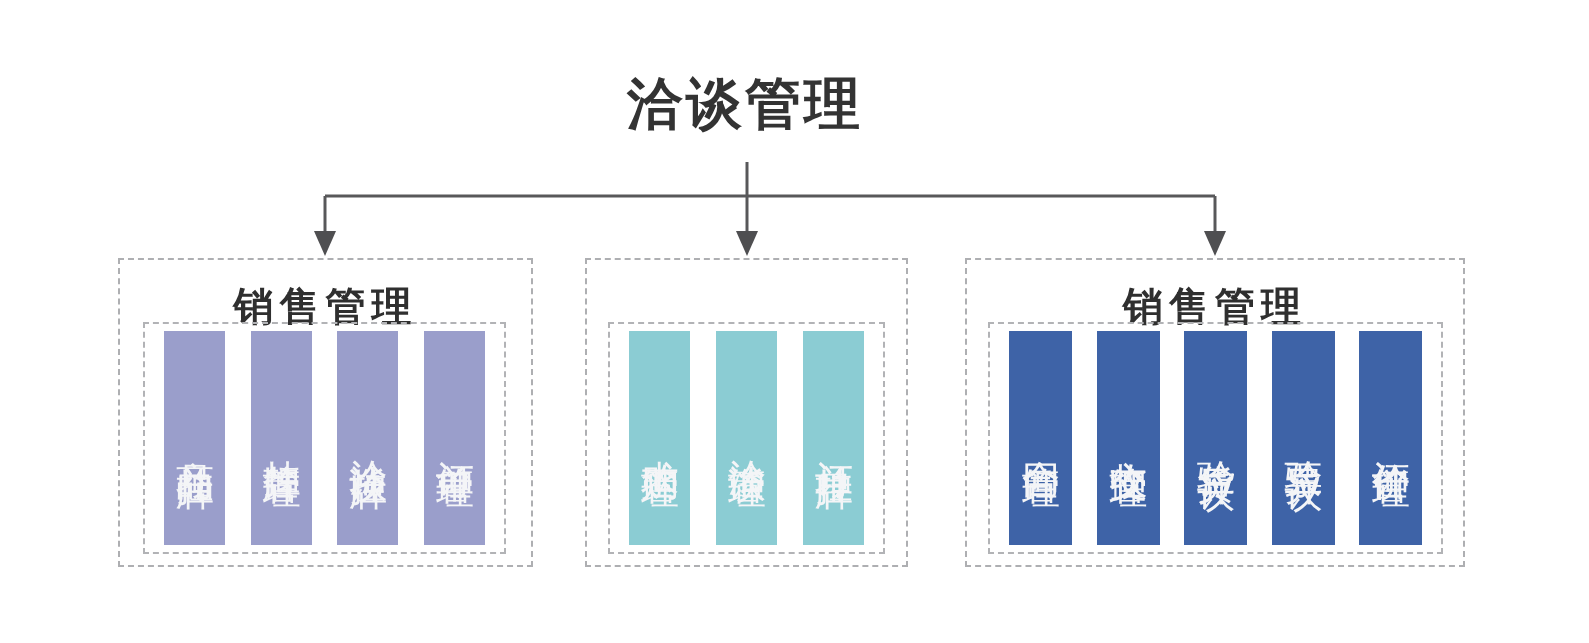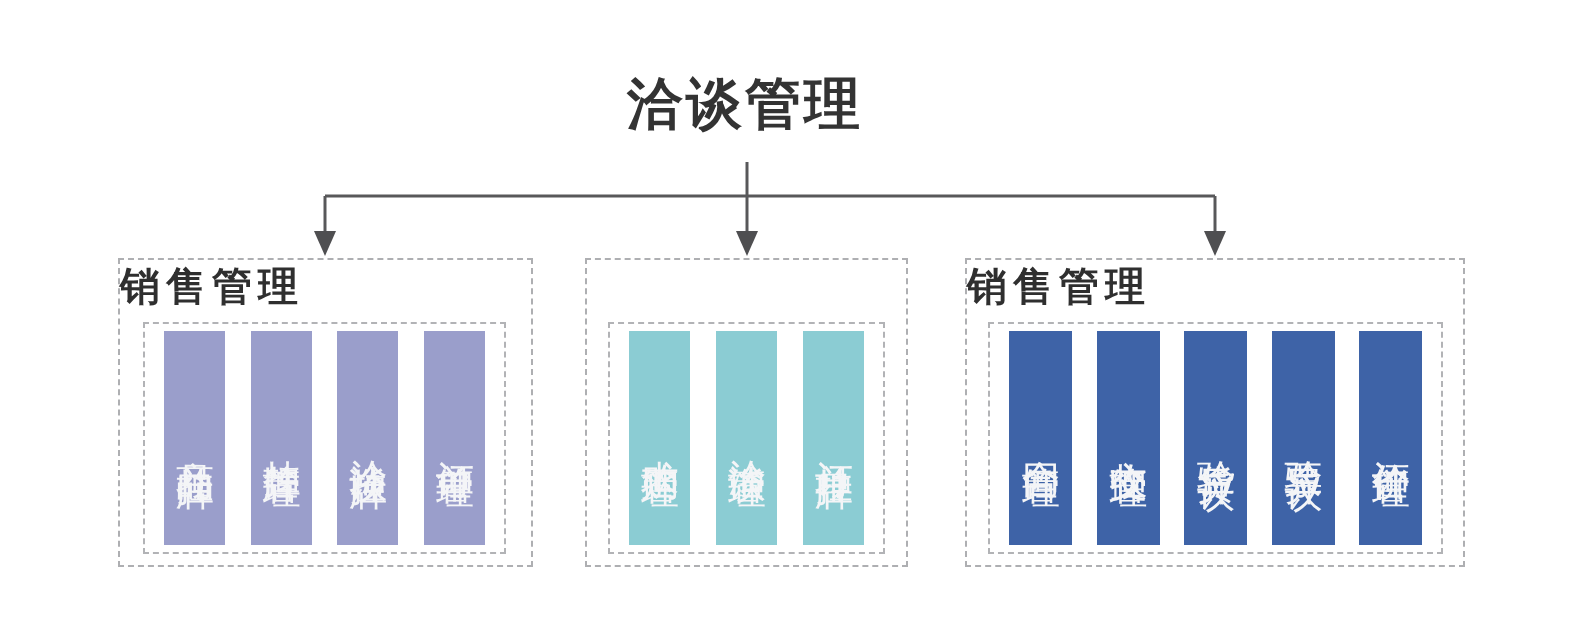--- a/index.html
+++ b/index.html
@@ -38,22 +38,22 @@
     top: 258px;
     height: 309px;
     border: 2px dashed #aeafb2;
     box-sizing: border-box;
     background: #ffffff;
   }
   .group.g1 { left: 118px; width: 415px; }
   .group.g2 { left: 585px; width: 323px; }
   .group.g3 { left: 965px; width: 500px; }
   .group-title {
-    margin-top: 4px;
-    text-align: left;
+    margin-top: 24px;
+    text-align: center;
     font-size: 40px;
     line-height: 44px;
     font-weight: bold;
     color: #2f2f2f;
     letter-spacing: 6px;
     white-space: nowrap;
   }
   .inner {
     position: absolute;
     top: 62px;

